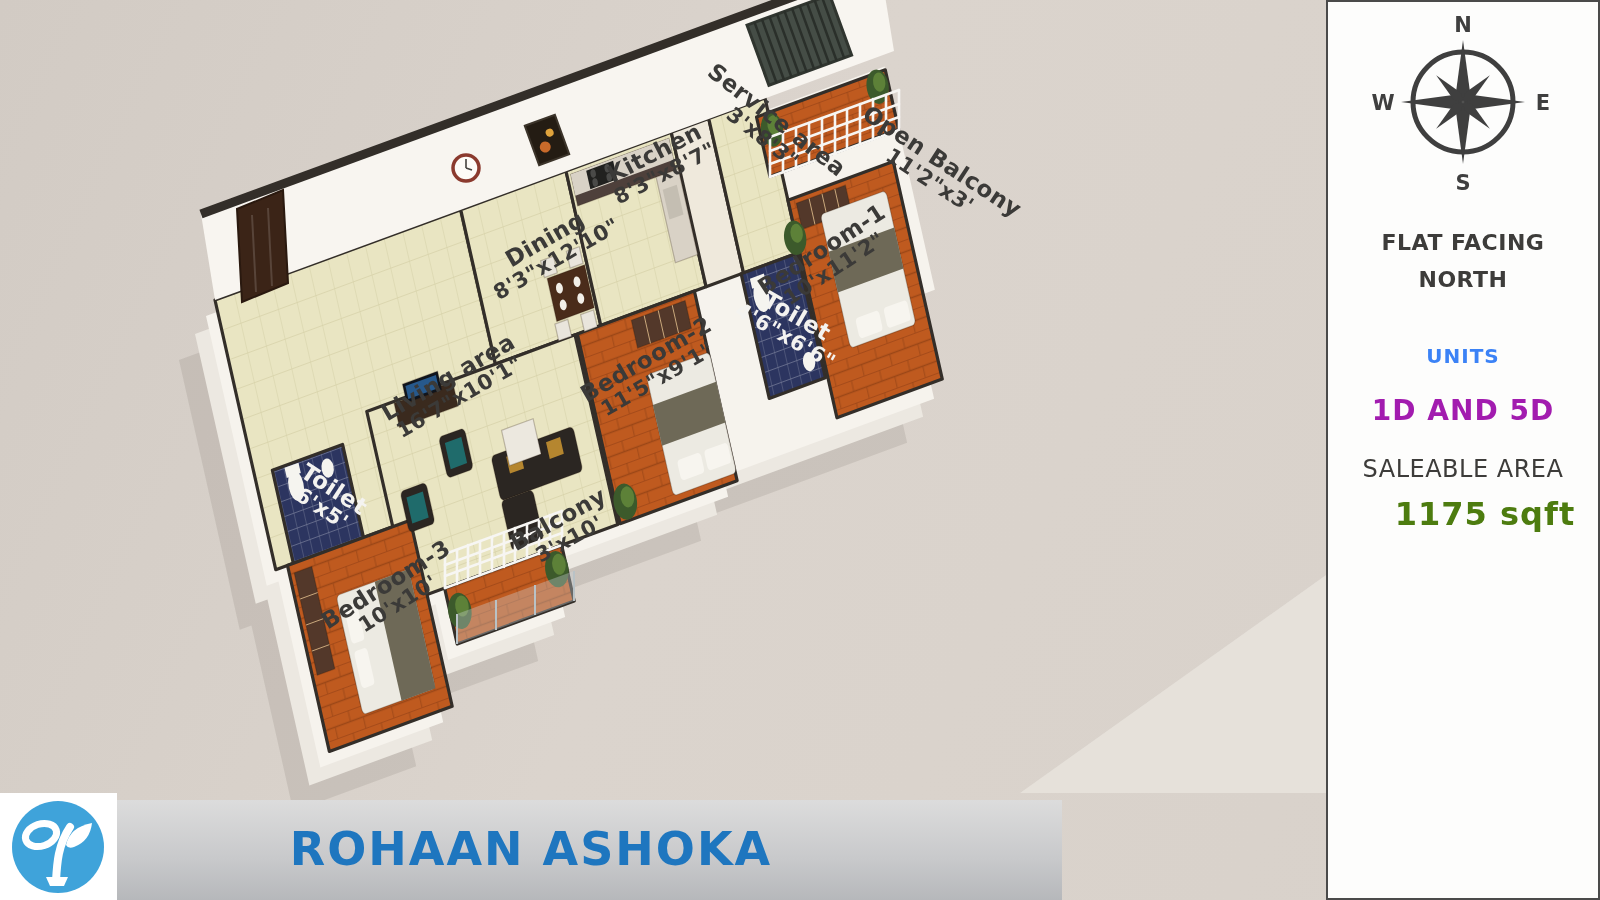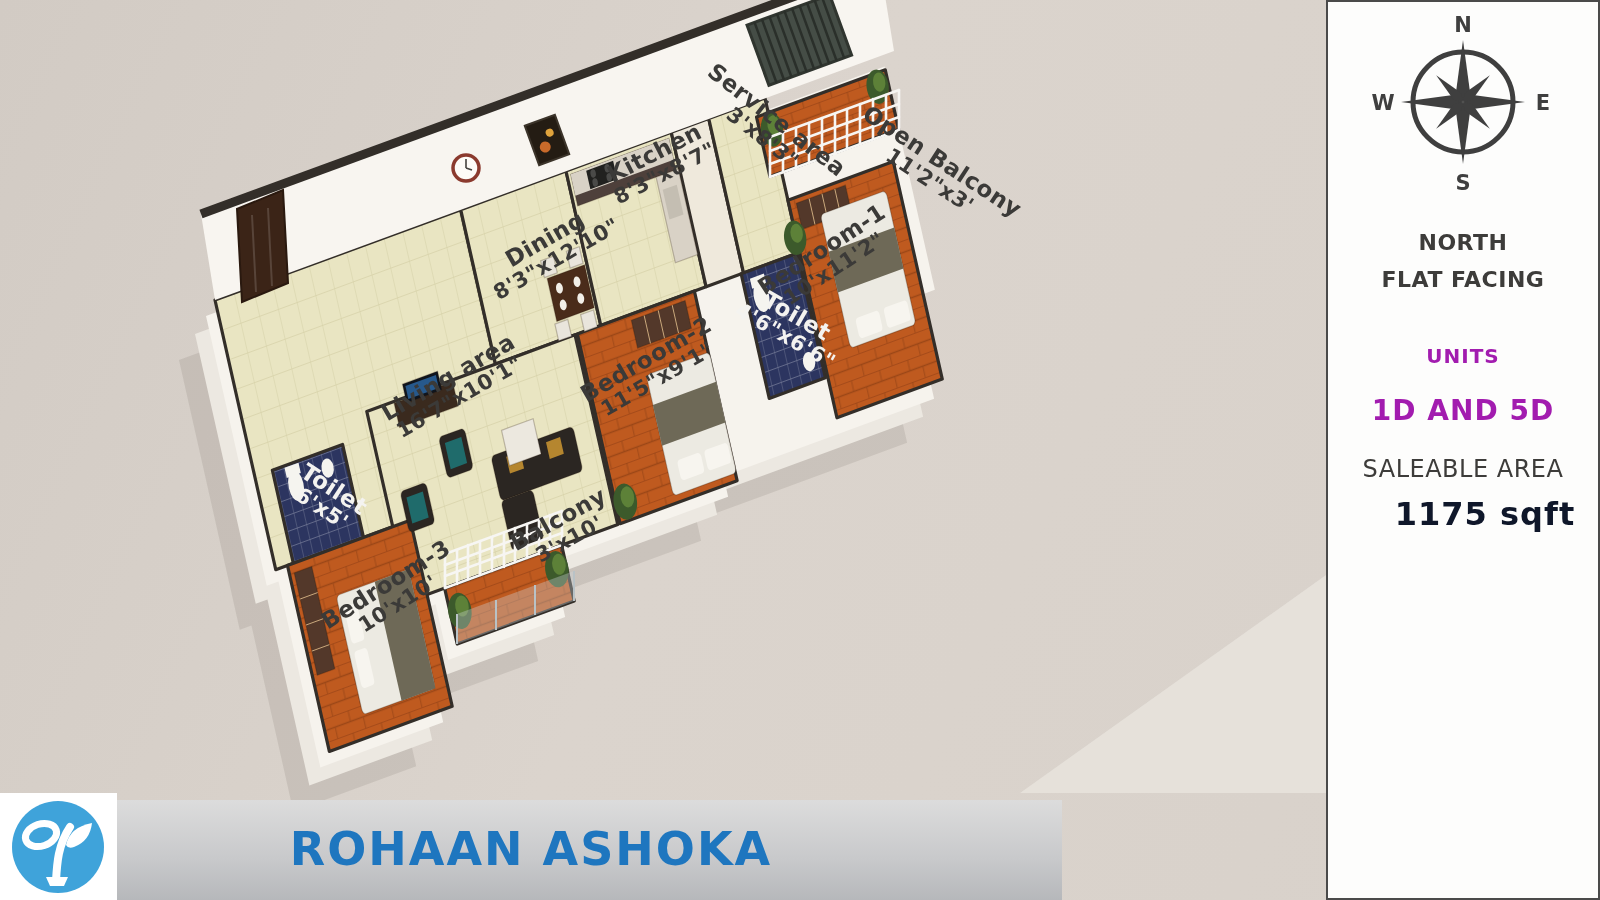--- a/index.html
+++ b/index.html
@@ -13,24 +13,24 @@
   .lbl text{font-weight:bold;text-anchor:middle;letter-spacing:0.5px;fill:#3b3a38;}
   .lbl .name{font-size:23px;}
   .lbl .dims{font-size:21px;}
   .lbl.white text{fill:#f4f3f0;}
   .rail{stroke:#f7f6f3;stroke-width:2.6px;fill:none;stroke-linecap:round;}
   .glass{stroke:#b9c2c6;stroke-width:2px;fill:none;}
   
   .sidebar{position:absolute;left:1326px;top:0;width:274px;height:900px;
            background:#fdfdfc;border:2px solid #4a4a4a;box-sizing:border-box;text-align:center;}
   .facing{margin-top:18px;font-weight:bold;color:#3d3c3a;font-size:22px;line-height:37px;letter-spacing:0.5px;}
-  .units-label{margin-top:46px;font-weight:bold;color:#a21caf;font-size:20px;letter-spacing:1px;}
+  .units-label{margin-top:46px;font-weight:bold;color:#3b82f6;font-size:20px;letter-spacing:1px;}
   .units-value{margin-top:26px;font-weight:bold;color:#a21caf;font-size:28px;letter-spacing:1px;}
   .area-label{margin-top:28px;font-weight:normal;color:#3d3c3a;font-size:24px;letter-spacing:0.5px;}
-  .area-value{margin-top:12px;font-weight:bold;color:#0f172a;font-size:32px;letter-spacing:1px;padding-left:44px;}
+  .area-value{margin-top:12px;font-weight:bold;color:#4d7c0f;font-size:32px;letter-spacing:1px;padding-left:44px;}
   
   .footer{position:absolute;left:0;top:800px;width:1052px;height:107px;
           background:linear-gradient(180deg,#dcdcdc 0%,#c8c9cb 55%,#b3b5b8 100%);padding-left:10px;}
   .footer-title{position:absolute;left:0;top:22px;width:100%;text-align:center;
                 font-size:46px;font-weight:bold;letter-spacing:2px;color:#1e76bf;}
   .logo-tile{position:absolute;left:0;top:793px;width:117px;height:107px;background:#ffffff;}
 </style>
 </head>
 <body>
 
@@ -268,22 +268,22 @@
         </g>
       </g>
       <g font-size="21" font-weight="bold" fill="#3f3f3f" text-anchor="middle">
         <text x="0" y="-70">N</text>
         <text x="80" y="8">E</text>
         <text x="0" y="88">S</text>
         <text x="-80" y="8">W</text>
       </g>
     </svg>
     <div class="facing">
+      <div>FLAT FACING</div>
       <div>NORTH</div>
-      <div>FLAT FACING</div>
     </div>
     <div class="units-label">UNITS</div>
     <div class="units-value">1D AND 5D</div>
     <div class="area-label">SALEABLE AREA</div>
     <div class="area-value">1175 sqft</div>
   </div>
 
   
   <div class="footer">
     <div class="footer-title">ROHAAN ASHOKA</div>

